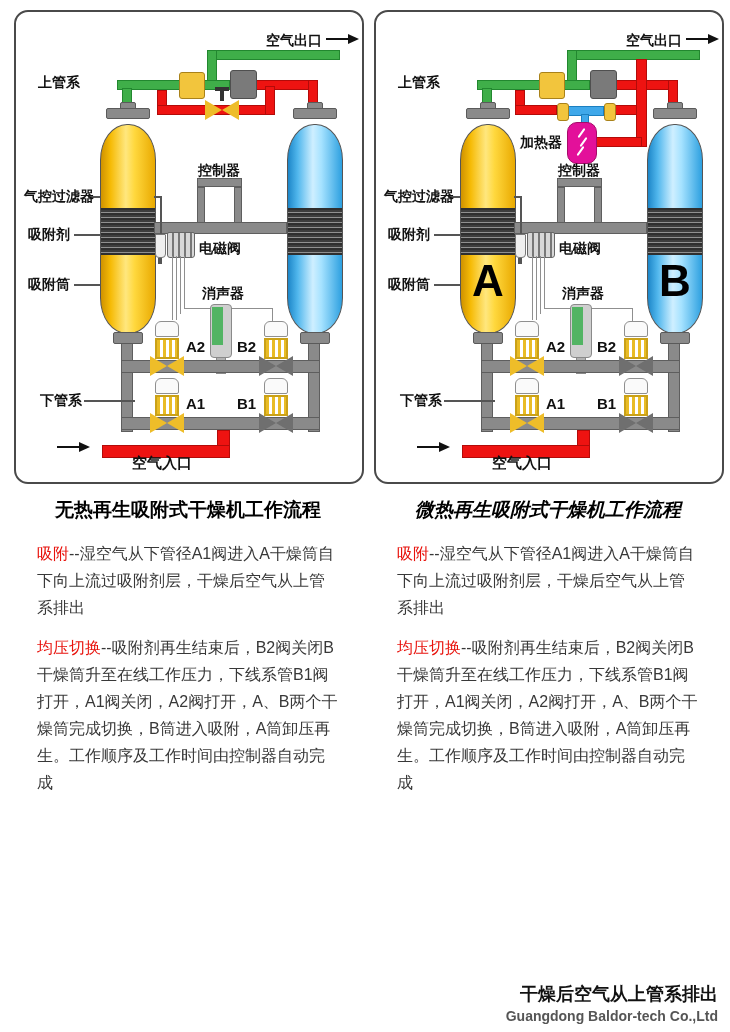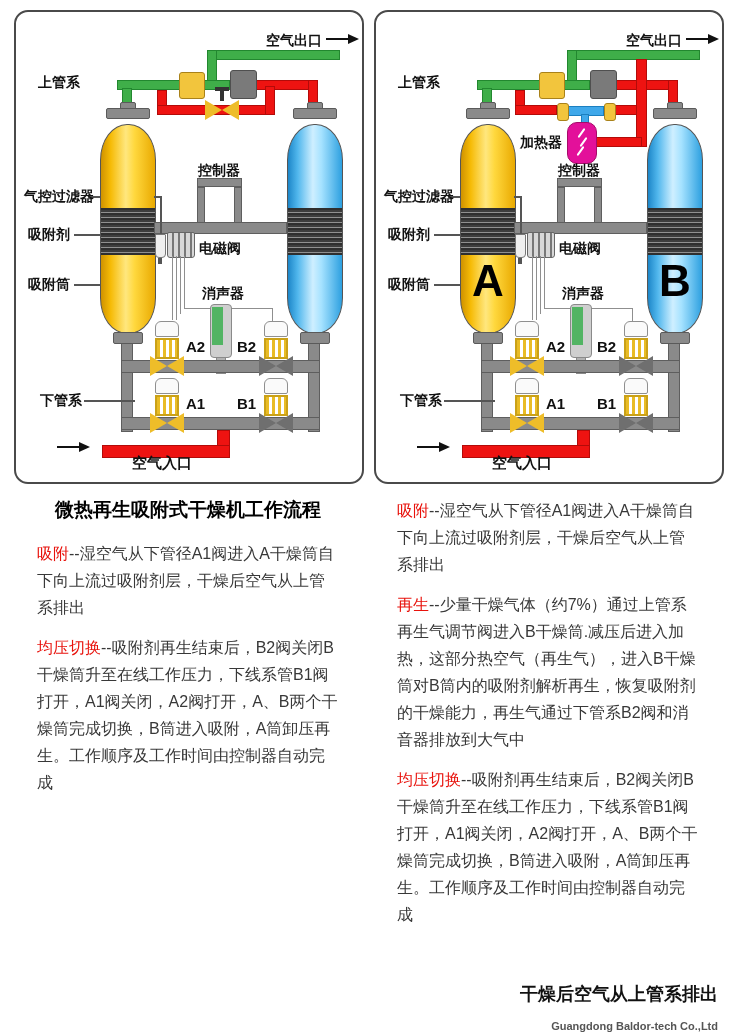--- a/index.html
+++ b/index.html
@@ -58,21 +58,21 @@
           border:1px solid #a50b69;border-radius:10px;}
   .hmark{position:absolute;width:11px;height:2px;background:#fff;border-radius:1px;}
   .col{position:absolute;top:497px;width:302px;color:#383838;}
   .c0{left:37px}.c1{left:397px}
   .col h2{margin:0 0 17px;font-size:19px;color:#000;text-align:center;white-space:nowrap;font-weight:bold;}
   .c1 h2{font-style:italic;}
   .col p{margin:0 0 13px;font-size:16px;line-height:27px;}
   .lead{color:#e8120c;}
   .footer{position:absolute;right:12px;top:982px;text-align:right;}
   .f-cn{font-size:18px;font-weight:bold;color:#111;}
-  .f-en{font-size:11px;font-weight:bold;color:#555;margin-top:14px;}
+  .f-en{font-size:14px;font-weight:bold;color:#555;margin-top:2px;}
 </style>
 </head>
 <body>
 
 <div id="page">
 
   <div class="panel p0">
     <div class="abs pipe-gy" style="left:105px;top:328px;width:12px;height:92px"></div>
     <div class="abs pipe-gy" style="left:292px;top:328px;width:12px;height:92px"></div>
 
@@ -325,29 +325,29 @@
     <div class="lb" style="left:186px;top:273px">消声器</div>
     <div class="lb lb2" style="left:170px;top:326px">A2</div>
     <div class="lb lb2" style="left:221px;top:326px">B2</div>
     <div class="lb lb2" style="left:170px;top:383px">A1</div>
     <div class="lb lb2" style="left:221px;top:383px">B1</div>
     <div class="lb" style="left:24px;top:380px">下管系</div>
     <div class="lb lb2" style="left:116px;top:442px">空气入口</div>
   </div>
 
   <div class="col c0">
+    <h2>无热再生吸附式干燥机工作流程</h2>
+    <p><span class="lead">吸附</span><span>--湿空气从下管径A1阀进入A干燥筒自下向上流过吸附剂层，干燥后空气从上管系排出</span></p>
+    <p><span class="lead">均压切换</span><span>--吸附剂再生结束后，B2阀关闭B干燥筒升至在线工作压力，下线系管B1阀打开，A1阀关闭，A2阀打开，A、B两个干燥筒完成切换，B筒进入吸附，A筒卸压再生。工作顺序及工作时间由控制器自动完成</span></p>
+  </div>
+
+  <div class="col c1">
     <h2>微热再生吸附式干燥机工作流程</h2>
     <p><span class="lead">吸附</span><span>--湿空气从下管径A1阀进入A干燥筒自下向上流过吸附剂层，干燥后空气从上管系排出</span></p>
     <p><span class="lead">均压切换</span><span>--吸附剂再生结束后，B2阀关闭B干燥筒升至在线工作压力，下线系管B1阀打开，A1阀关闭，A2阀打开，A、B两个干燥筒完成切换，B筒进入吸附，A筒卸压再生。工作顺序及工作时间由控制器自动完成</span></p>
   </div>
 
-  <div class="col c1">
-    <p><span class="lead">吸附</span><span>--湿空气从下管径A1阀进入A干燥筒自下向上流过吸附剂层，干燥后空气从上管系排出</span></p>
-    <p><span class="lead">再生</span><span>--少量干燥气体（约7%）通过上管系再生气调节阀进入B干燥筒.减压后进入加热，这部分热空气（再生气），进入B干燥筒对B筒内的吸附剂解析再生，恢复吸附剂的干燥能力，再生气通过下管系B2阀和消音器排放到大气中</span></p>
-    <p><span class="lead">均压切换</span><span>--吸附剂再生结束后，B2阀关闭B干燥筒升至在线工作压力，下线系管B1阀打开，A1阀关闭，A2阀打开，A、B两个干燥筒完成切换，B筒进入吸附，A筒卸压再生。工作顺序及工作时间由控制器自动完成</span></p>
-  </div>
-
   <div class="footer">
     <div class="f-cn">干燥后空气从上管系排出</div>
     <div class="f-en">Guangdong Baldor-tech Co.,Ltd</div>
   </div>
 
 </div>
 
 </body></html>

